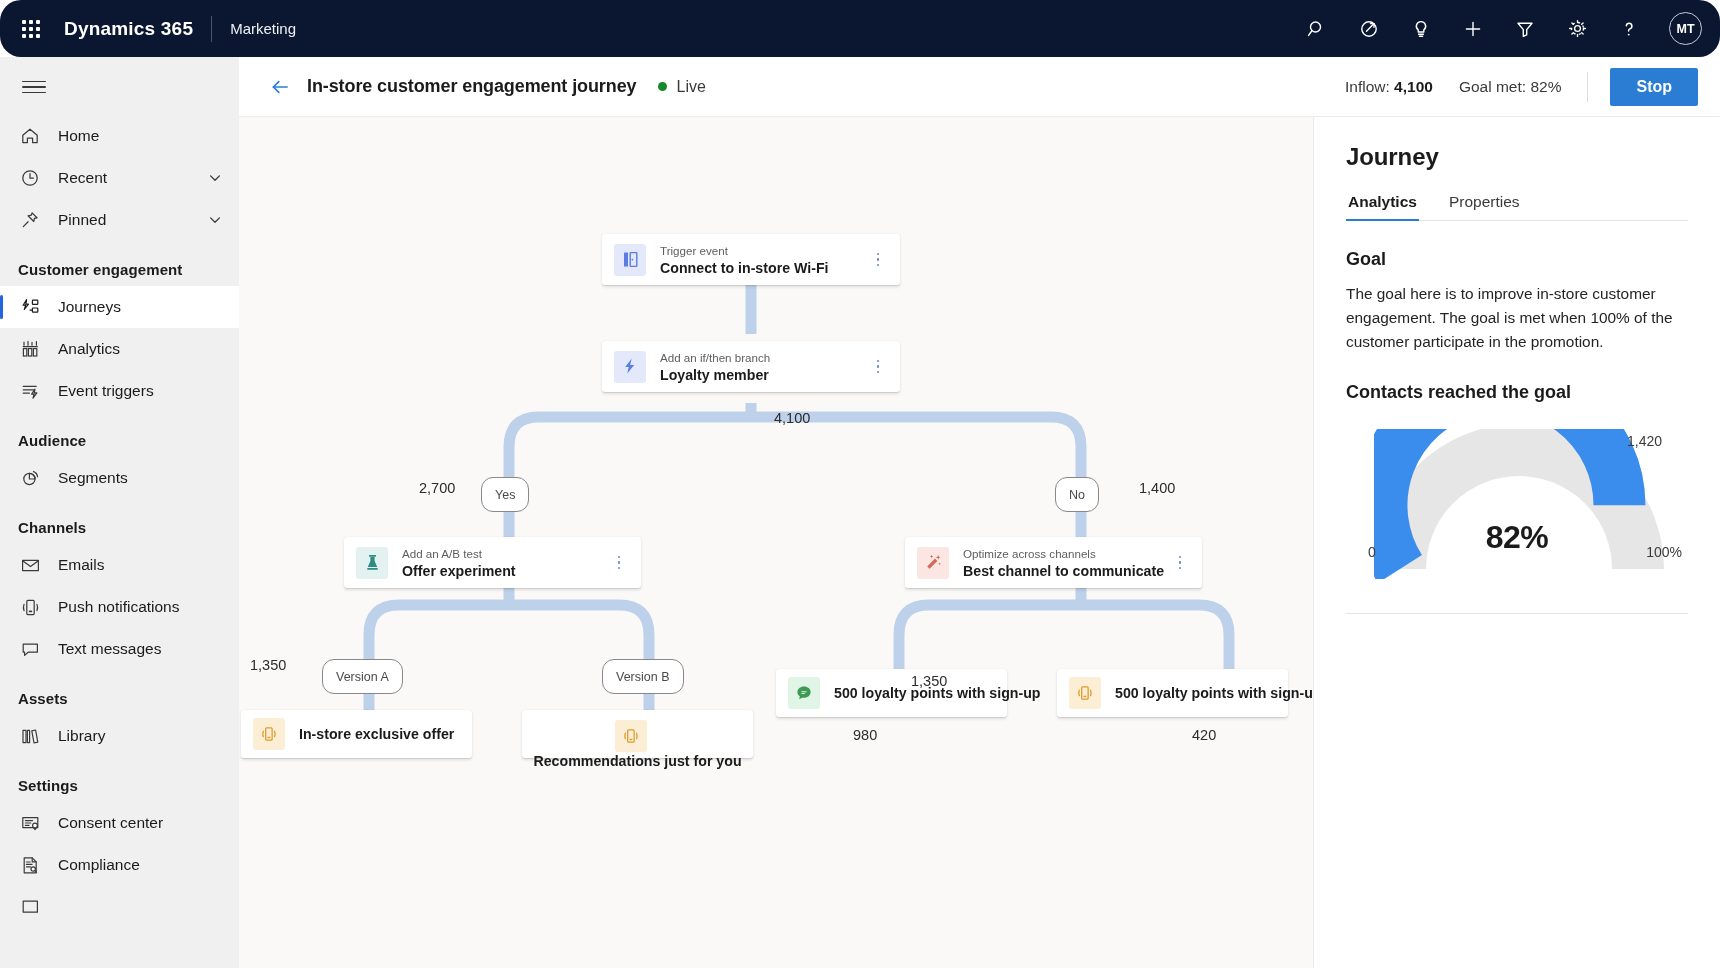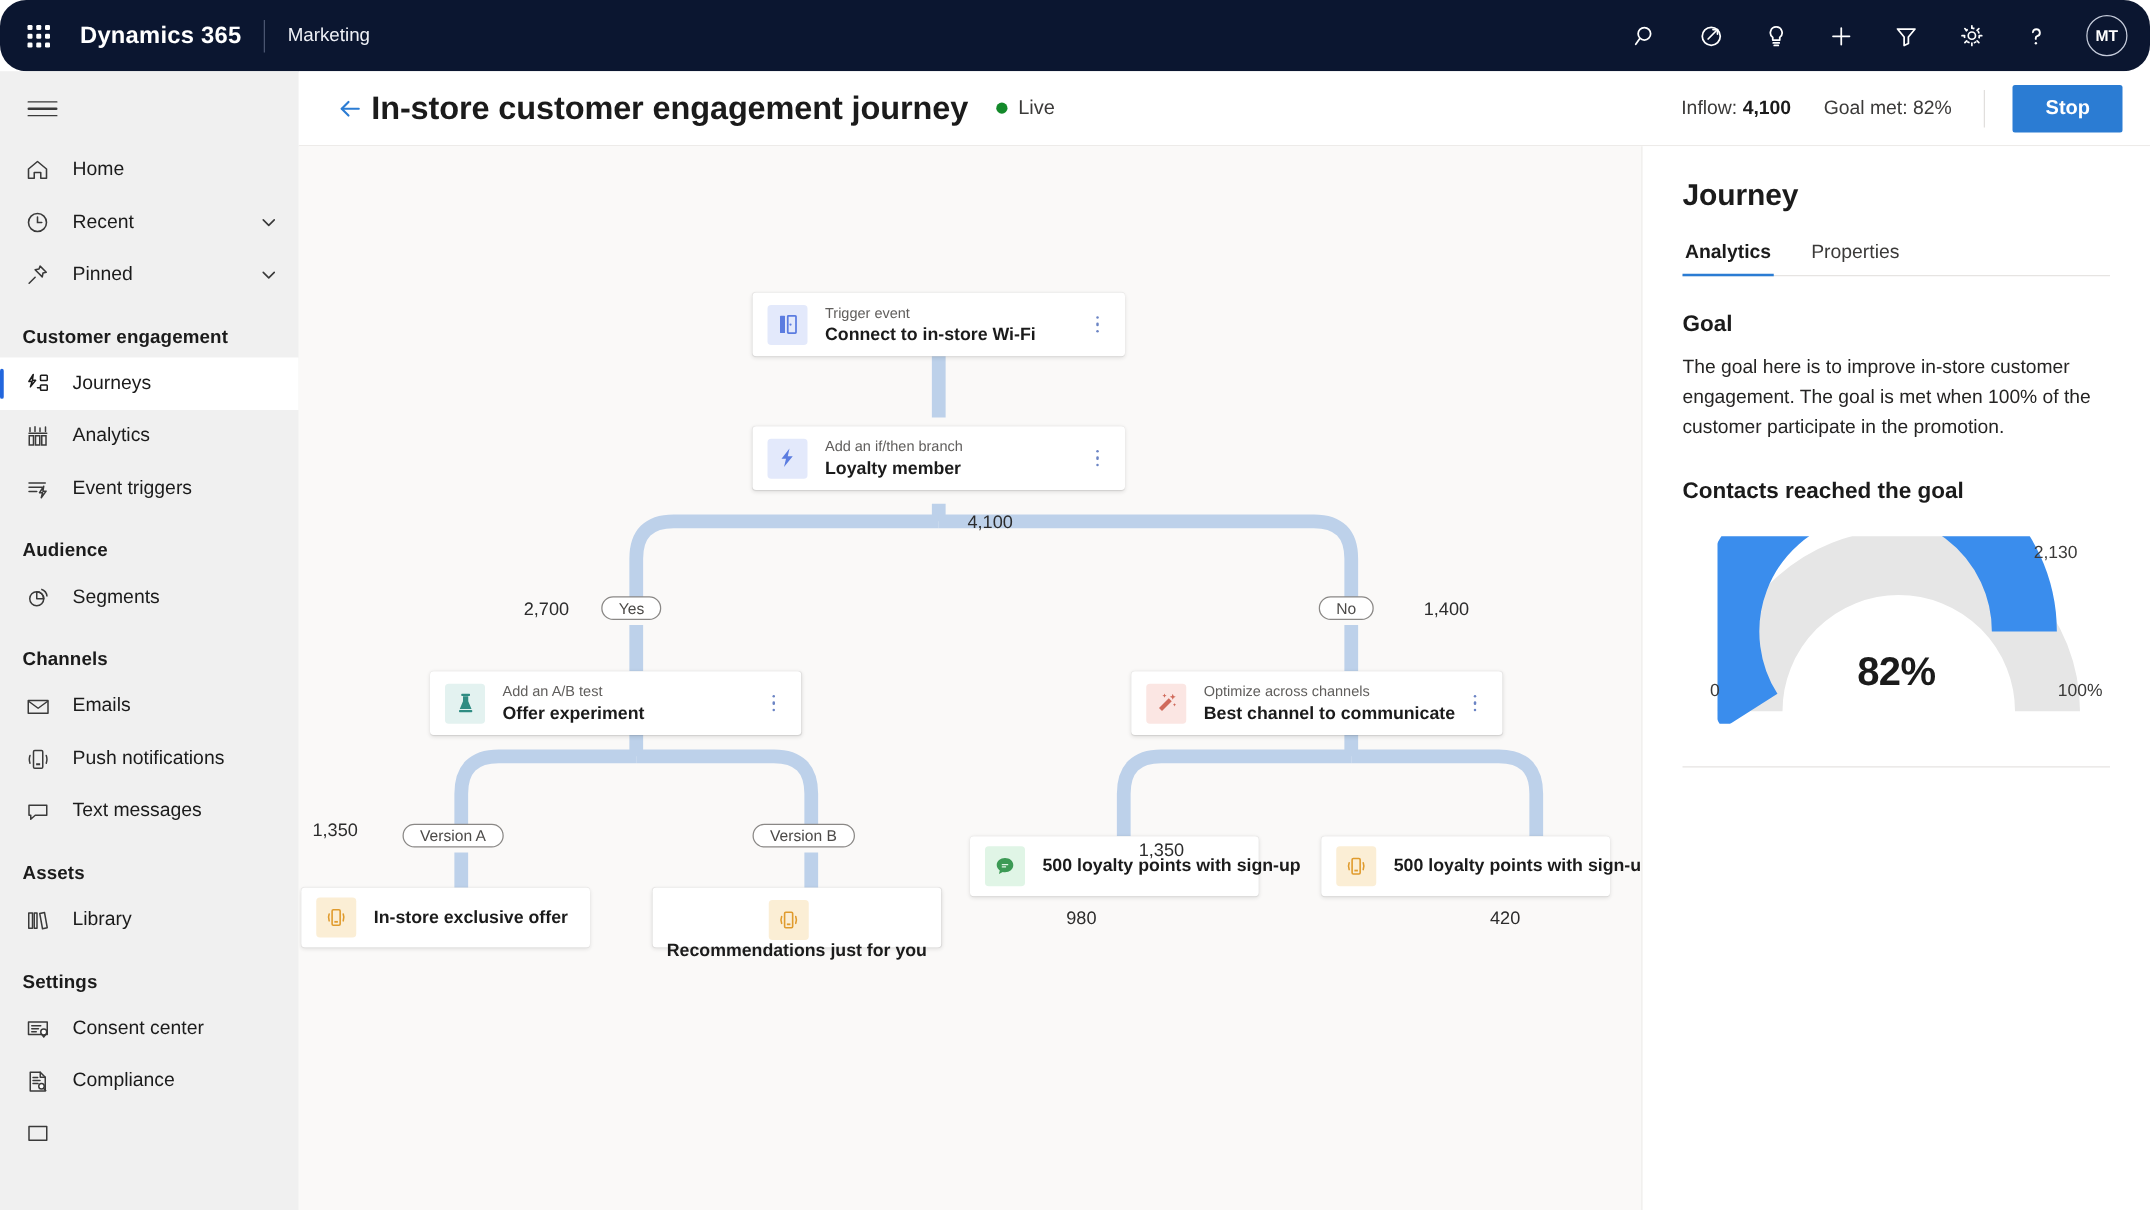--- a/index.html
+++ b/index.html
@@ -58,21 +58,21 @@
     font-size: 15px; font-weight: 700; color: #1b1b1b; padding: 20px 18px 8px 18px; letter-spacing: .1px;
   }
 
   
   .cmdbar {
     position: absolute; top: 57px; left: 239px; width: 1481px; height: 60px;
     background: #fff; display: flex; align-items: center; padding: 0 22px 0 24px;
     border-bottom: 1px solid #edebe9;
   }
   .backarrow { width: 34px; height: 34px; display: flex; align-items: center; justify-content: center; cursor: pointer; }
-  .jtitle { font-size: 26px; font-weight: 600; color: #1b1b1b; letter-spacing: -.1px; }
+  .jtitle { font-size: 18px; font-weight: 600; color: #1b1b1b; margin-left: 10px; letter-spacing: -.1px; }
   .live-wrap { display: flex; align-items: center; gap: 9px; margin-left: 22px; }
   .live-dot { width: 9px; height: 9px; border-radius: 50%; background: #13892a; }
   .live-text { font-size: 16px; color: #3b3a39; }
   .cmd-spacer { flex: 1; }
   .stat { font-size: 15.5px; color: #3b3a39; margin-right: 26px; white-space: nowrap; }
   .stat b { font-weight: 700; color: #1b1b1b; }
   .cmd-divider { width: 1px; height: 30px; background: #e1dfdd; margin-right: 22px; }
   .stop-btn {
     background: #2b7cd3; color: #fff; border: none; font-size: 16px; font-weight: 600;
     padding: 0 26px; height: 38px; border-radius: 2px; cursor: pointer;
@@ -97,21 +97,21 @@
   }
   .node-txt { flex: 1; min-width: 0; }
   .node-sub { font-size: 11.6px; color: #605e5c; line-height: 15px; margin-bottom: 1px; }
   .node-title { font-size: 14.2px; font-weight: 700; color: #1b1b1b; line-height: 18px; white-space: nowrap; }
   .node-single { font-size: 14.2px; font-weight: 700; color: #1b1b1b; line-height: 18px; white-space: nowrap; }
   .kebab { width: 20px; display: flex; flex-direction: column; align-items: center; gap: 3px; cursor: pointer; flex: 0 0 20px; }
   .kebab i { width: 2.6px; height: 2.6px; border-radius: 50%; background: #6b84c4; display: block; }
 
   .pill {
     position: absolute; background: #fff; border: 1.3px solid #8a8886; border-radius: 12px;
-    height: 19px; padding: 0 13px; display: flex; align-items: center; justify-content: center;
+    height: 35px; padding: 0 13px; display: flex; align-items: center; justify-content: center;
     font-size: 12.5px; color: #4c4a48; cursor: pointer; white-space: nowrap;
   }
   .edge-num {
     position: absolute; font-size: 14.5px; color: #2c2c2c; white-space: nowrap;
   }
 
   
   .rpanel {
     position: absolute; top: 117px; left: 1313px; width: 407px; height: 851px;
     background: #fff; border-left: 1px solid #edebe9; padding: 0 32px;
@@ -574,16 +574,16 @@
   <div class="gauge-wrap">
     <svg class="gauge-svg" width="290" height="150" viewBox="0 0 290 150">
 
       <path d="M26 140 A119 119 0 0 1 264 140" fill="none" stroke="#e6e6e6" stroke-width="52"></path>
 
       <path id="gauge-arc" d="M 26 140 A 119 119 0 1 1 245.48 76.24" fill="none" stroke="#3a8ded" stroke-width="52"></path>
     </svg>
     <div class="gauge-pct">82%</div>
     <div class="g-lbl g-zero">0</div>
     <div class="g-lbl g-hundred">100%</div>
-    <div class="g-lbl g-val">2,130</div>
+    <div class="g-lbl g-val">1,420</div>
   </div>
   <div class="rdivider"></div>
 </div>
 
 </body></html>

